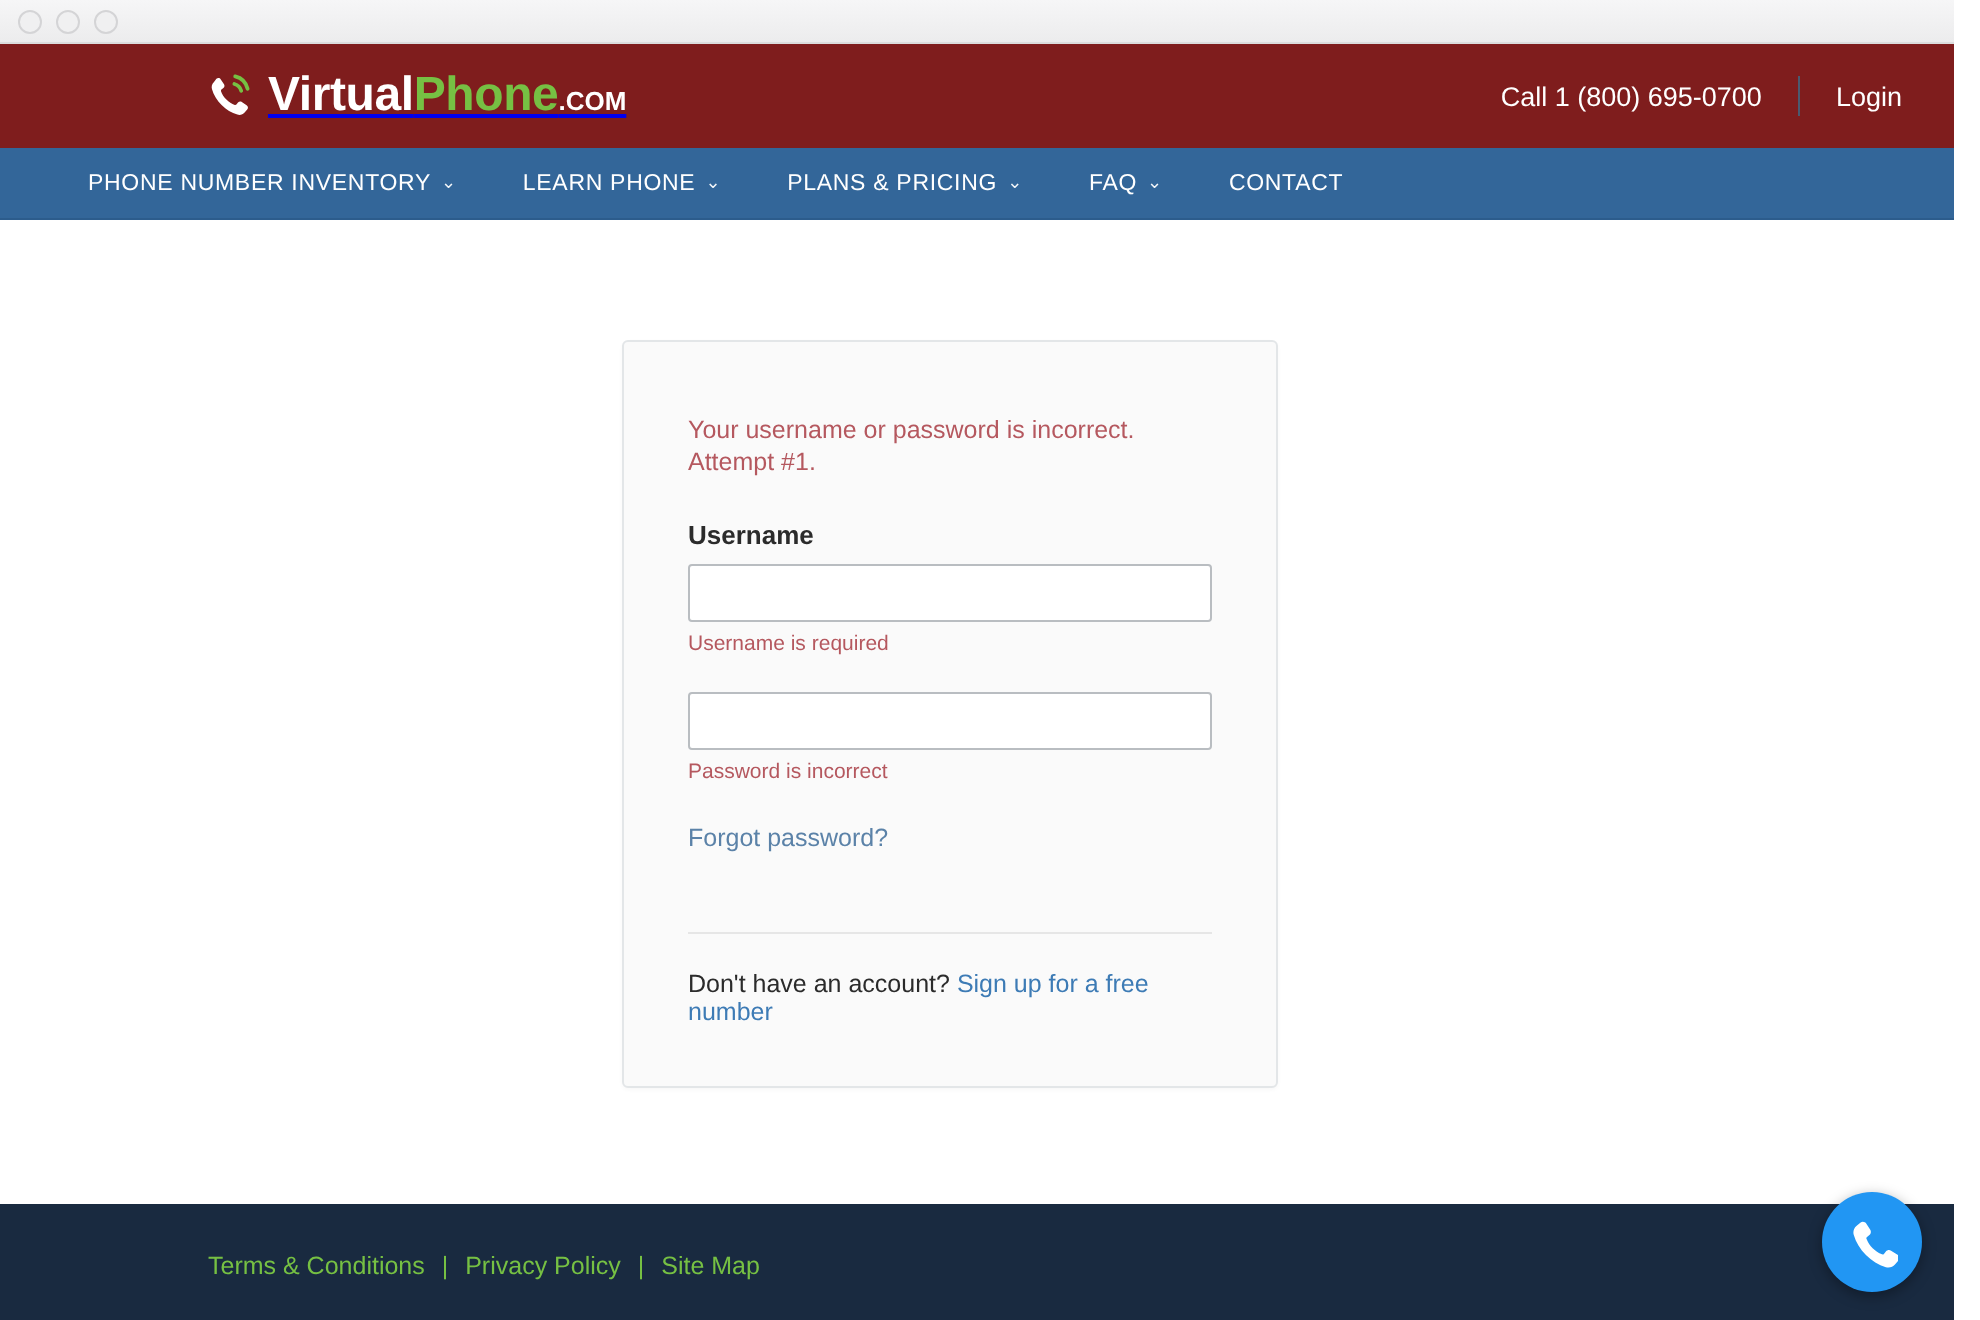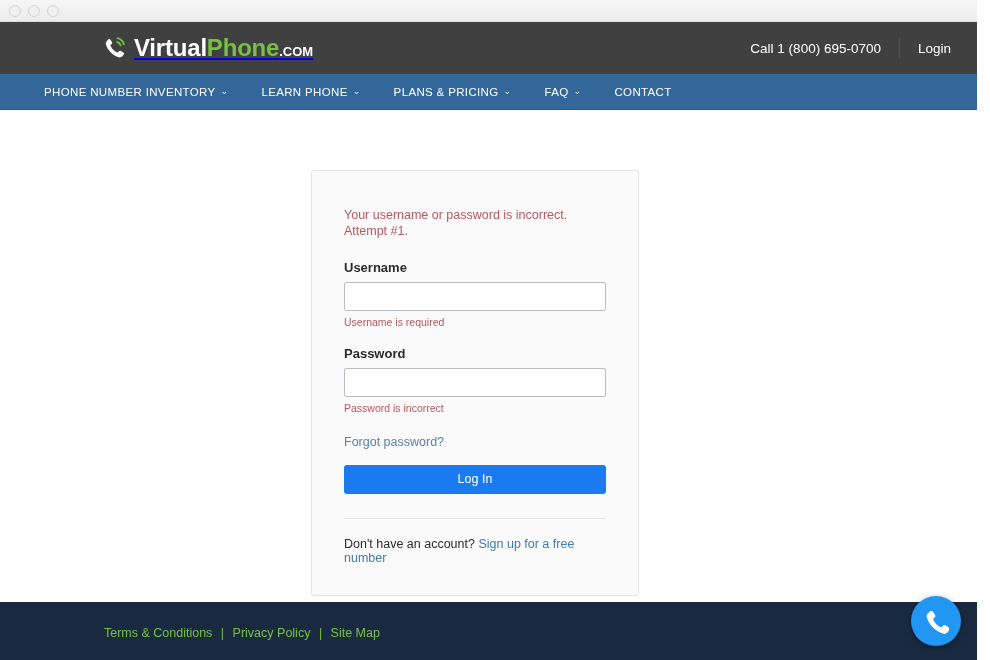--- a/index.html
+++ b/index.html
@@ -47,21 +47,21 @@
     position: relative;
     width: 977px;
     height: 638px;
     background: #ffffff;
     overflow: hidden;
   }
 
   
   .site-header {
     height: 52px;
-    background: #404040;
+    background: #7f1d1d;
     display: flex;
     align-items: center;
     justify-content: space-between;
     padding: 0 26px 0 0;
     box-sizing: border-box;
   }
   .logo {
     display: flex;
     align-items: center;
     margin-left: 104px;
@@ -327,27 +327,25 @@
 
     <div class="main">
       <form class="login-card">
 
         <p class="form-error">Your username or password is incorrect. Attempt #1.</p>
 
         <label class="field-label">Username</label>
         <input class="text-input" type="text" autocomplete="off" placeholder="" style="">
         <span class="field-error">Username is required</span>
 
-        <label class="field-label">Password</label>
         <input class="text-input" type="password" autocomplete="off" placeholder="" style="">
         <span class="field-error">Password is incorrect</span>
 
         <a class="forgot-link" href="#">Forgot password?</a>
 
-        <button class="login-button" type="submit">Log In</button>
 
         <hr class="card-divider">
 
         <div class="signup-row">
           <span>Don't have an account?</span>
           <a class="signup-link" href="#">Sign up for a free number</a>
         </div>
       </form>
     </div>
 

